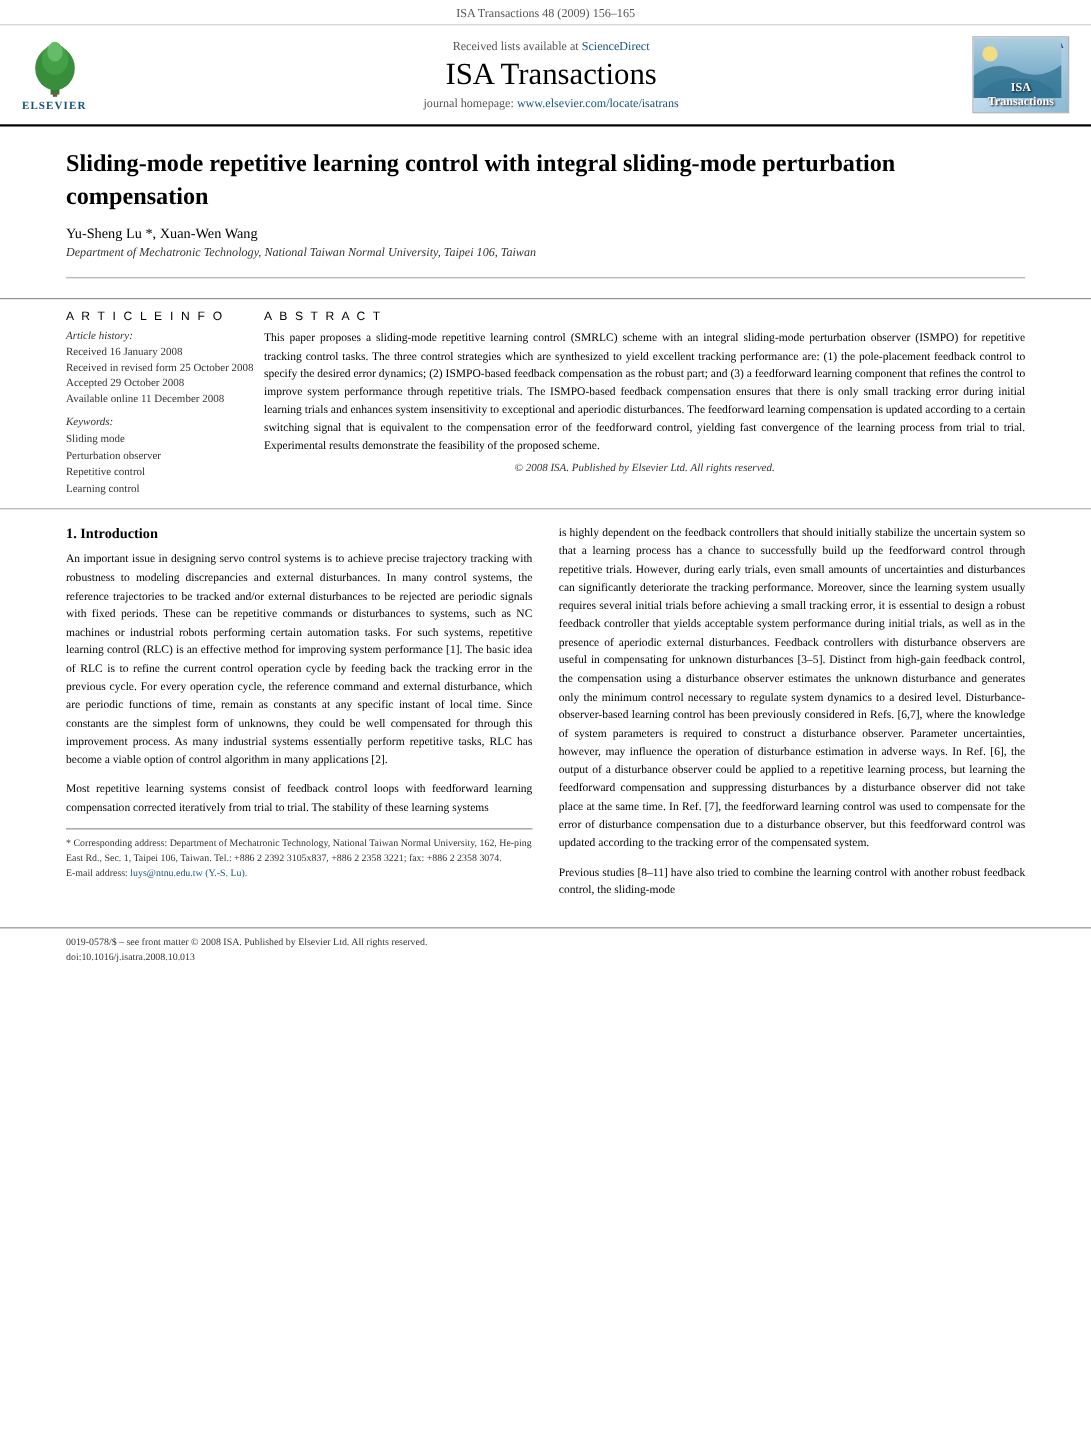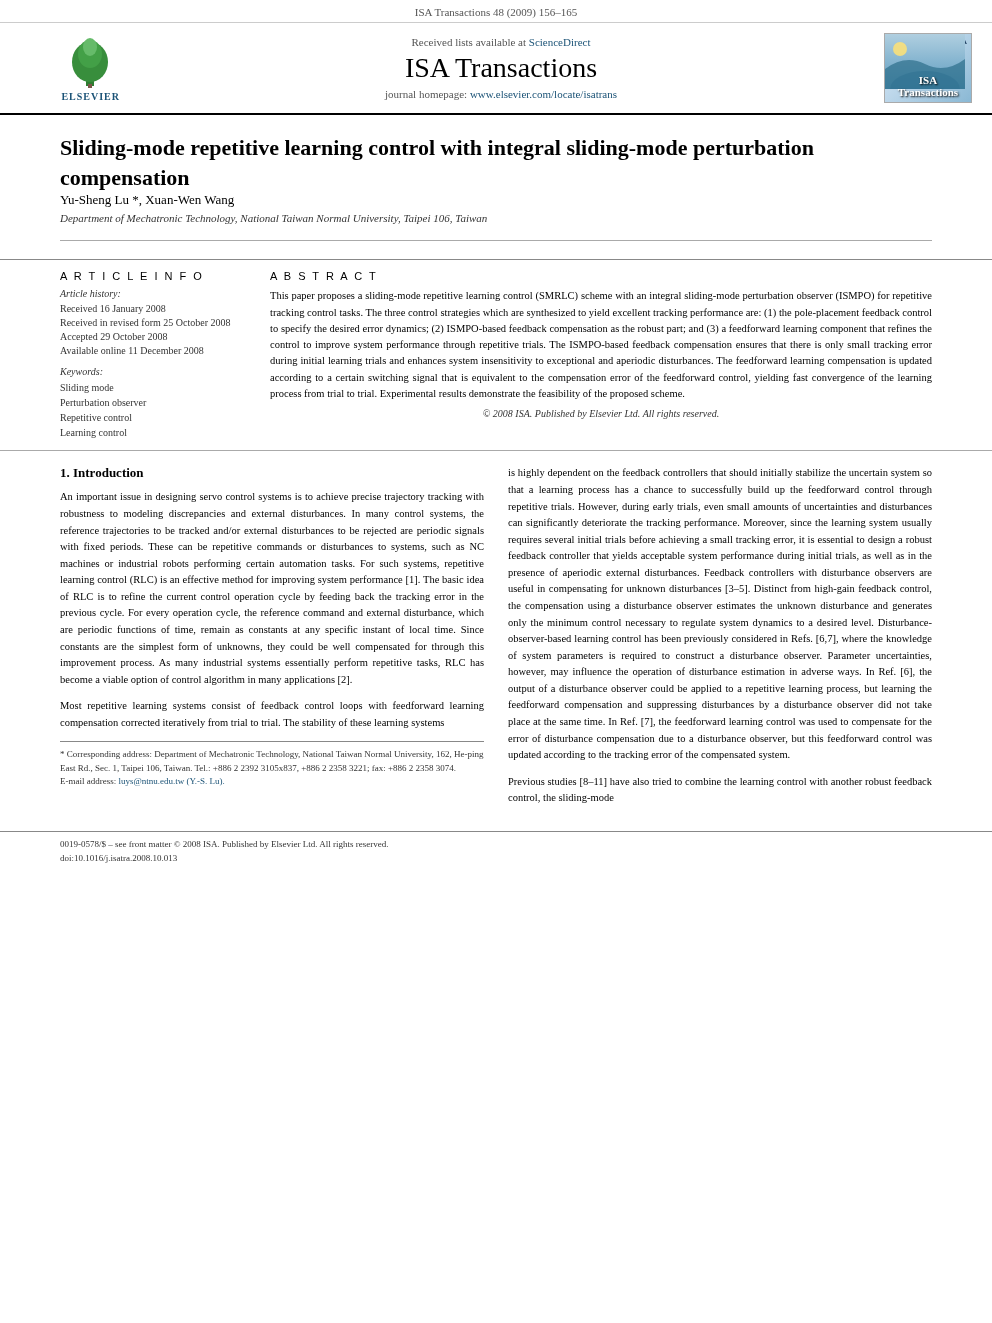--- a/index.html
+++ b/index.html
@@ -28,21 +28,21 @@
       border-bottom: 2px solid #000;
       gap: 10px;
     }
     .journal-logo-left {
       width: 100px;
       flex-shrink: 0;
     }
     .elsevier-logo {
       display: flex;
       flex-direction: column;
-      align-items: flex-end;
+      align-items: flex-start;
     }
     .elsevier-tree {
       width: 60px;
       height: 55px;
     }
     .elsevier-text {
       font-size: 10px;
       font-weight: bold;
       color: #1a5276;
       letter-spacing: 1px;
@@ -108,20 +108,21 @@
     
     .article-title-section {
       padding: 18px 60px 10px 60px;
       border-bottom: 1px solid #888;
     }
     .article-main-title {
       font-size: 22px;
       font-weight: bold;
       font-family: 'Times New Roman', serif;
       line-height: 1.35;
+      margin-bottom: 12px;
     }
     .article-authors {
       font-size: 13px;
       margin-bottom: 4px;
     }
     .article-affiliation {
       font-size: 11px;
       font-style: italic;
       color: #333;
       margin-bottom: 16px;
@@ -129,21 +130,20 @@
     .section-divider {
       border: none;
       border-top: 1px solid #aaa;
       margin: 8px 0;
     }
 
     
     .two-col-section {
       display: flex;
       padding: 10px 60px;
-      gap: 30px;
       border-bottom: 1px solid #aaa;
     }
     .article-info-col {
       width: 180px;
       flex-shrink: 0;
     }
     .abstract-col {
       flex: 1;
     }
     .col-heading {

